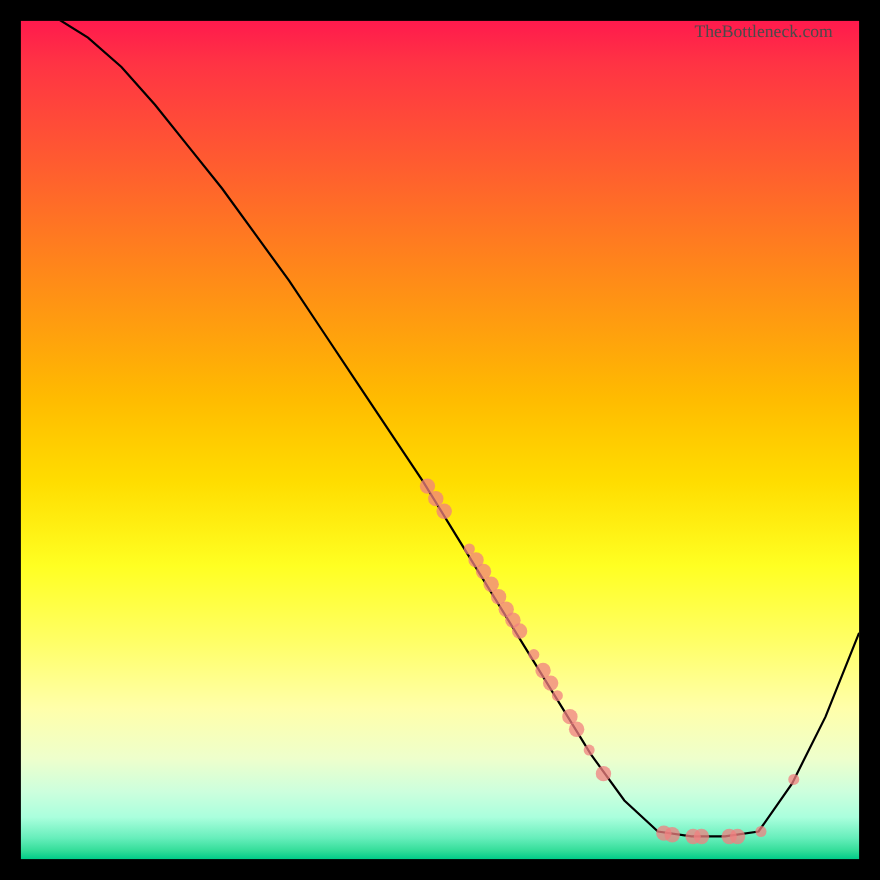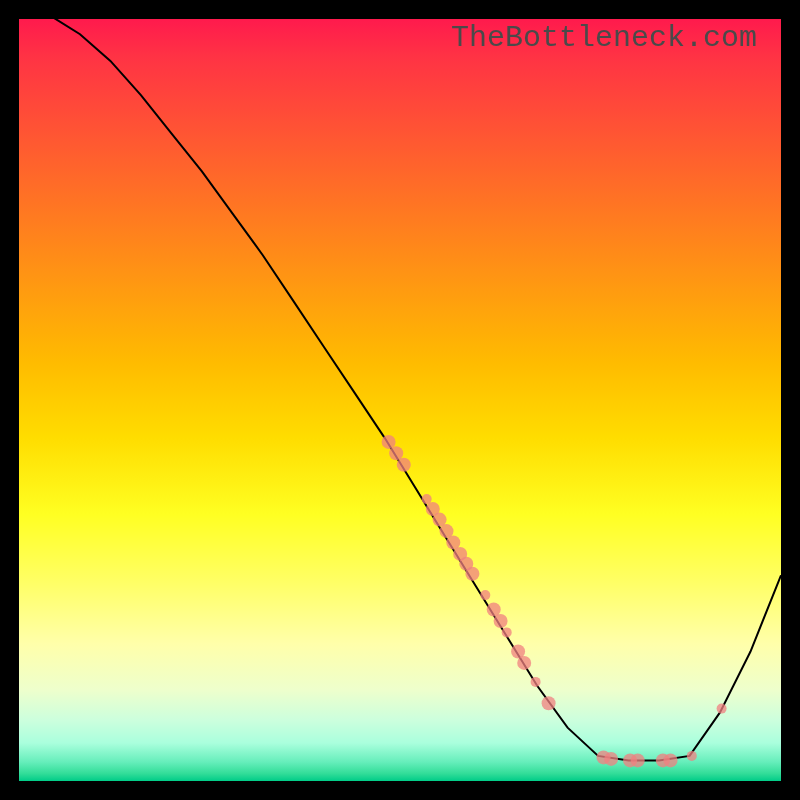--- a/index.html
+++ b/index.html
@@ -34,23 +34,23 @@
       #66eebb 97.5%,
       #33dd99 99%,
       #00cc88 100%
     );
   }
   .watermark {
     position: absolute;
     top: 2px;
     right: 24px;
     color: #4a4a4a;
-    font-size: 30px;
+    font-size: 16px;
     font-weight: 500;
-    font-family: Liberation Mono, monospace;
+    font-family: Liberation Serif, serif;
     z-index: 5;
   }
   svg.plot {
     position: absolute;
     left: 0;
     top: 0;
     width: 762px;
     height: 762px;
   }
   .curve {

